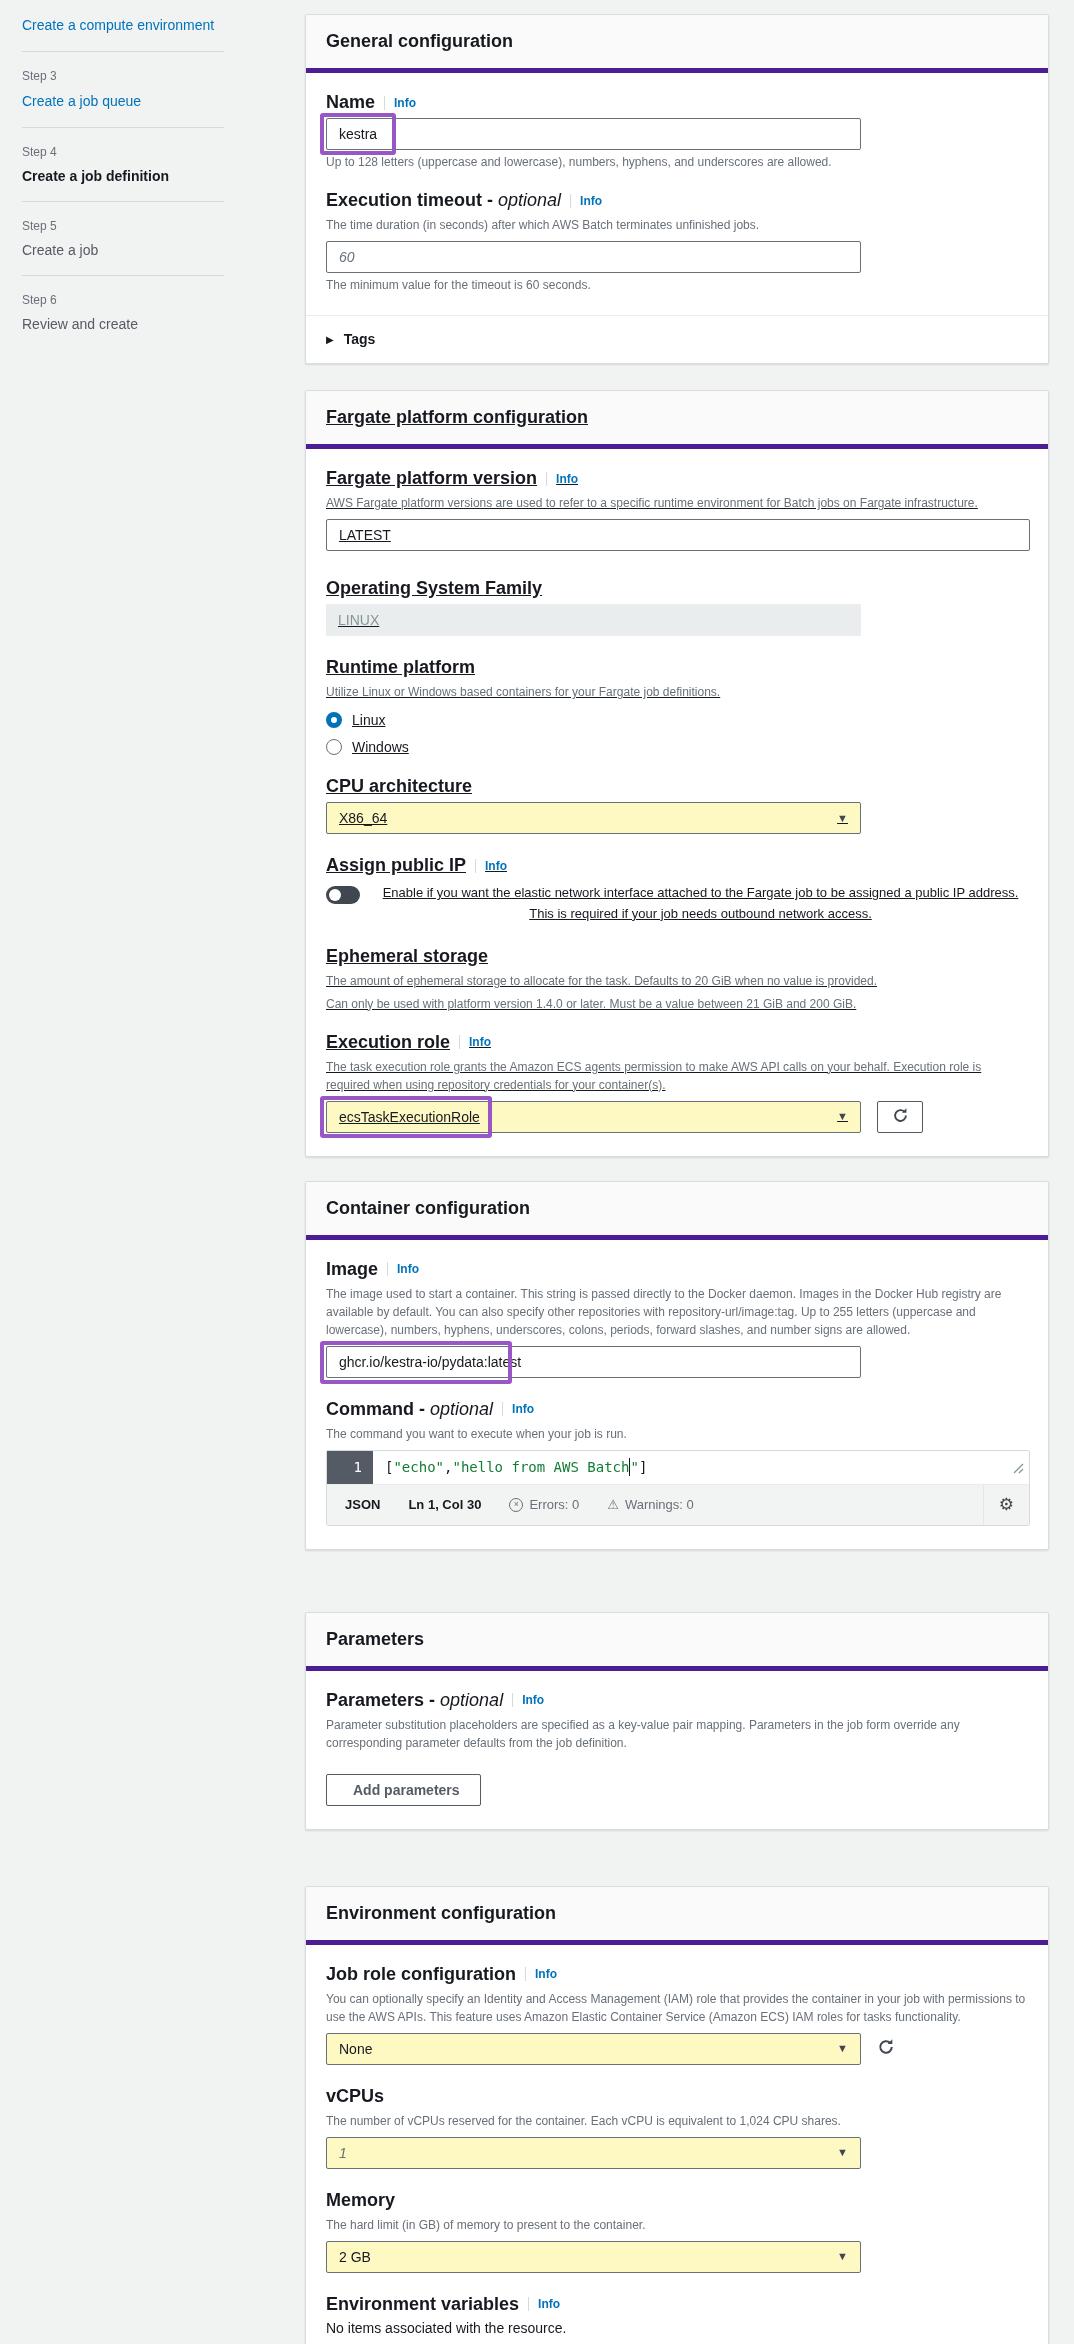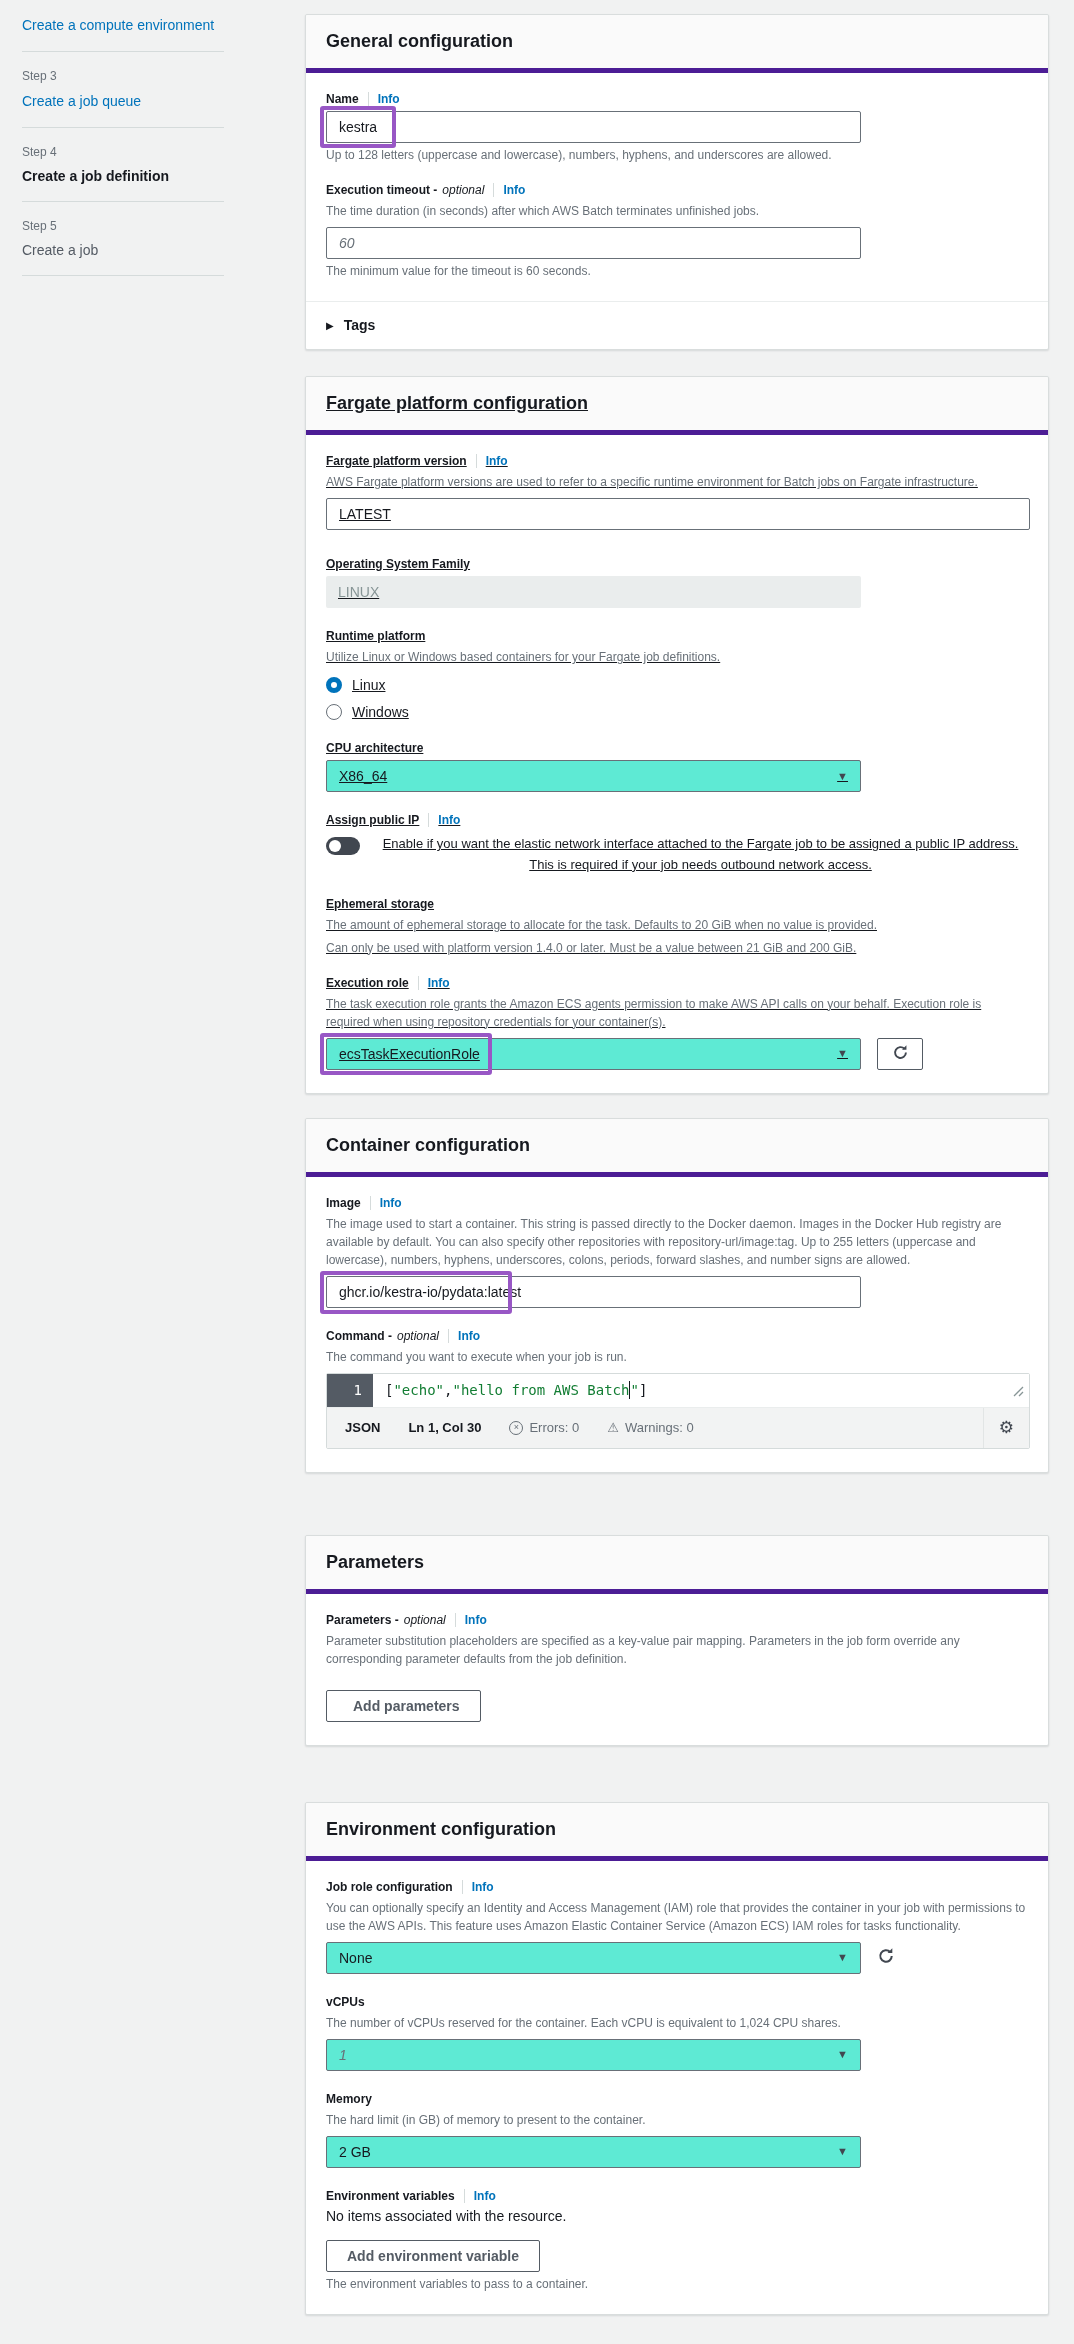--- a/index.html
+++ b/index.html
@@ -24,35 +24,35 @@
   .card { background:#fff; border:1px solid #d9dddd; border-radius:2px;
           box-shadow:0 1px 2px rgba(0,28,36,.12); margin-bottom:26px; }
   .card-header { background:#fafafa; border-bottom:5px solid #4c1d95;
                  padding:16px 20px; border-radius:2px 2px 0 0; }
   .card-header h2 { font-size:18px; font-weight:700; color:#16191f; }
   .card-body { padding:19px 20px; }
   .field { margin-bottom:21px; }
   .field:last-child { margin-bottom:4px; }
 
   .label-row { display:flex; align-items:center; margin-bottom:5px; }
-  .label { font-size:12px; font-weight:700; color:#16191f; }
+  .label { font-size:18px; font-weight:700; color:#16191f; }
   .label.opt { font-weight:400; font-style:italic; margin-left:5px; }
   .vsep { width:1px; height:14px; background:#d5dbdb; margin:0 9px; }
   .info-link { font-size:12px; font-weight:700; color:#0073bb; text-decoration:none; cursor:pointer; }
   .desc { font-size:12px; color:#687078; line-height:1.5; margin-bottom:7px; max-width:700px; }
   .helper { font-size:12px; color:#687078; margin-top:5px; }
 
   .text-input { height:32px; border:1px solid #687078; border-radius:2px; background:#fff;
                 padding:0 12px; font-size:14px; color:#16191f; font-family:inherit; display:block; }
   .std { width:535px; }
   .full { width:704px; }
   .italic-val { font-style:italic; color:#687078; }
   input::placeholder { font-style:italic; color:#879596; }
 
-  .select { height:32px; width:535px; border:1px solid #687078; border-radius:2px; background:#5eead4;
+  .select { height:32px; width:535px; border:1px solid #687078; border-radius:2px; background:#fef9c3;
             display:flex; align-items:center; justify-content:space-between; padding:0 12px; cursor:pointer;gap:36px; }
   .select-value { font-size:14px; color:#16191f; }
   .select-value.italic-val { font-style:italic; color:#687078; }
   .caret { font-size:11px; color:#414750; line-height:1; }
 
   .disabled-input { height:32px; width:535px; background:#eaeded; border-radius:2px;
                     display:flex; align-items:center; padding:0 12px; font-size:14px; color:#879596; }
 
   .radio-row { display:flex; align-items:center; gap:10px; margin-top:11px; font-size:14px; color:#16191f; cursor:pointer; }
   .radio { width:16px; height:16px; border-radius:50%; border:1px solid #687078; background:#fff; flex:none; }
@@ -127,20 +127,24 @@
       <div class="step-current">Create a job definition</div>
     </div>
     <div class="side-div"></div>
 
     <div>
       <div class="step-num">Step 5</div>
       <div class="step-plain">Create a job</div>
     </div>
     <div class="side-div"></div>
 
+    <div>
+      <div class="step-num">Step 6</div>
+      <div class="step-plain">Review and create</div>
+    </div>
   </nav>
 
   <main class="content">
 
     <section class="card">
       <header class="card-header">
         <h2>General configuration</h2>
       </header>
       <div class="card-body">
         <div class="field">

